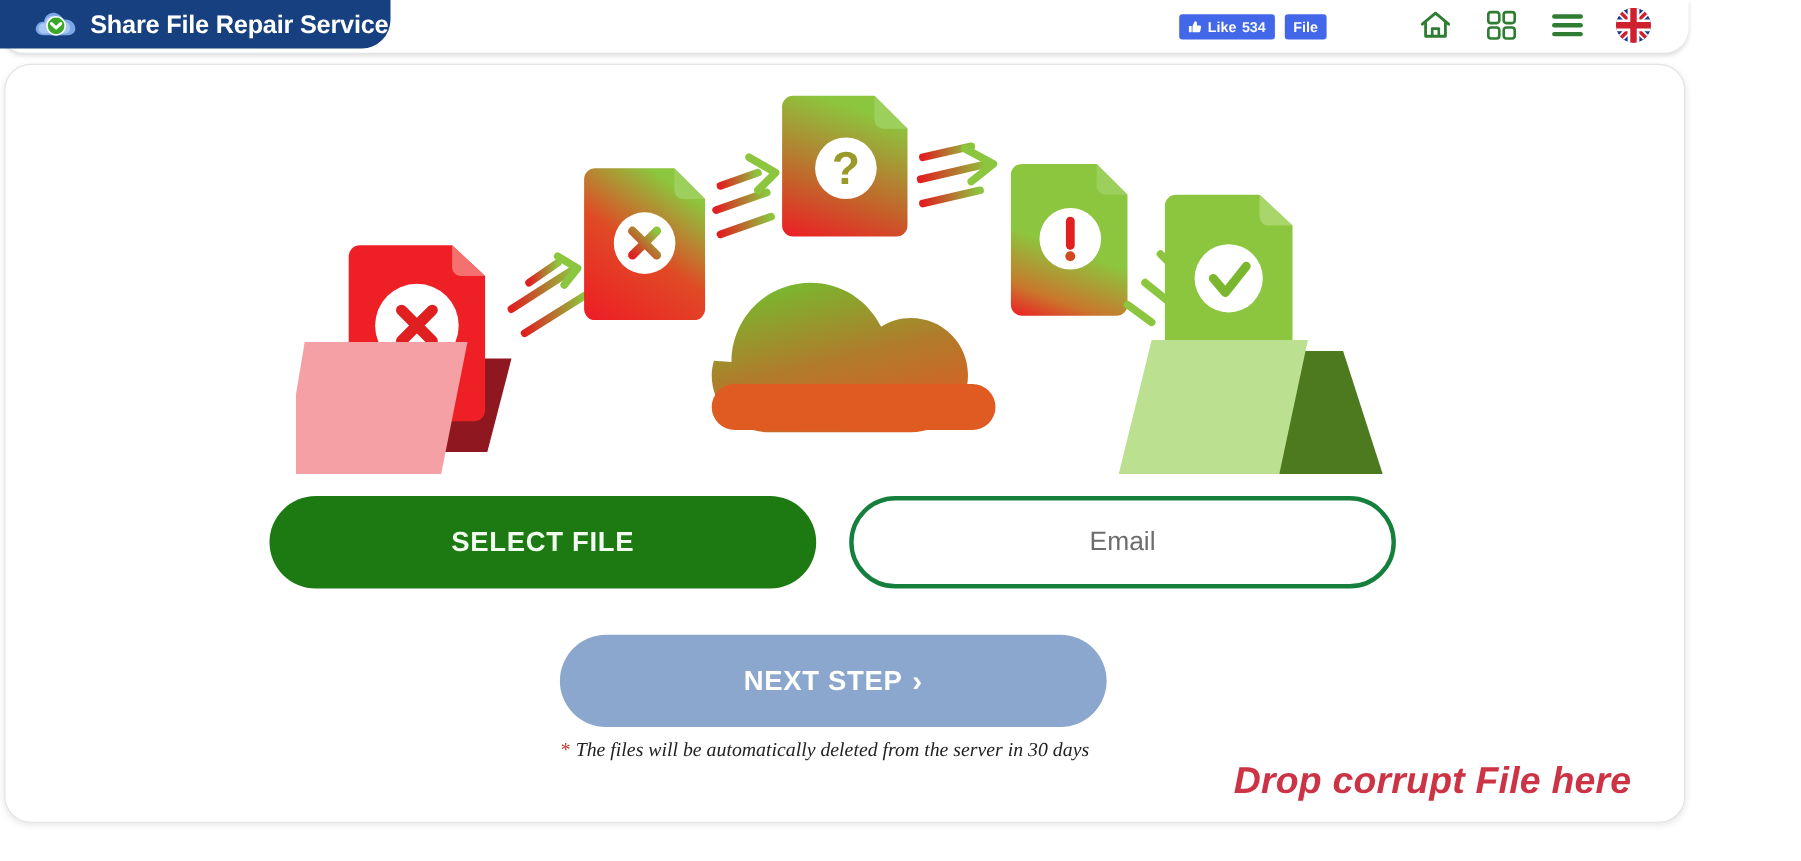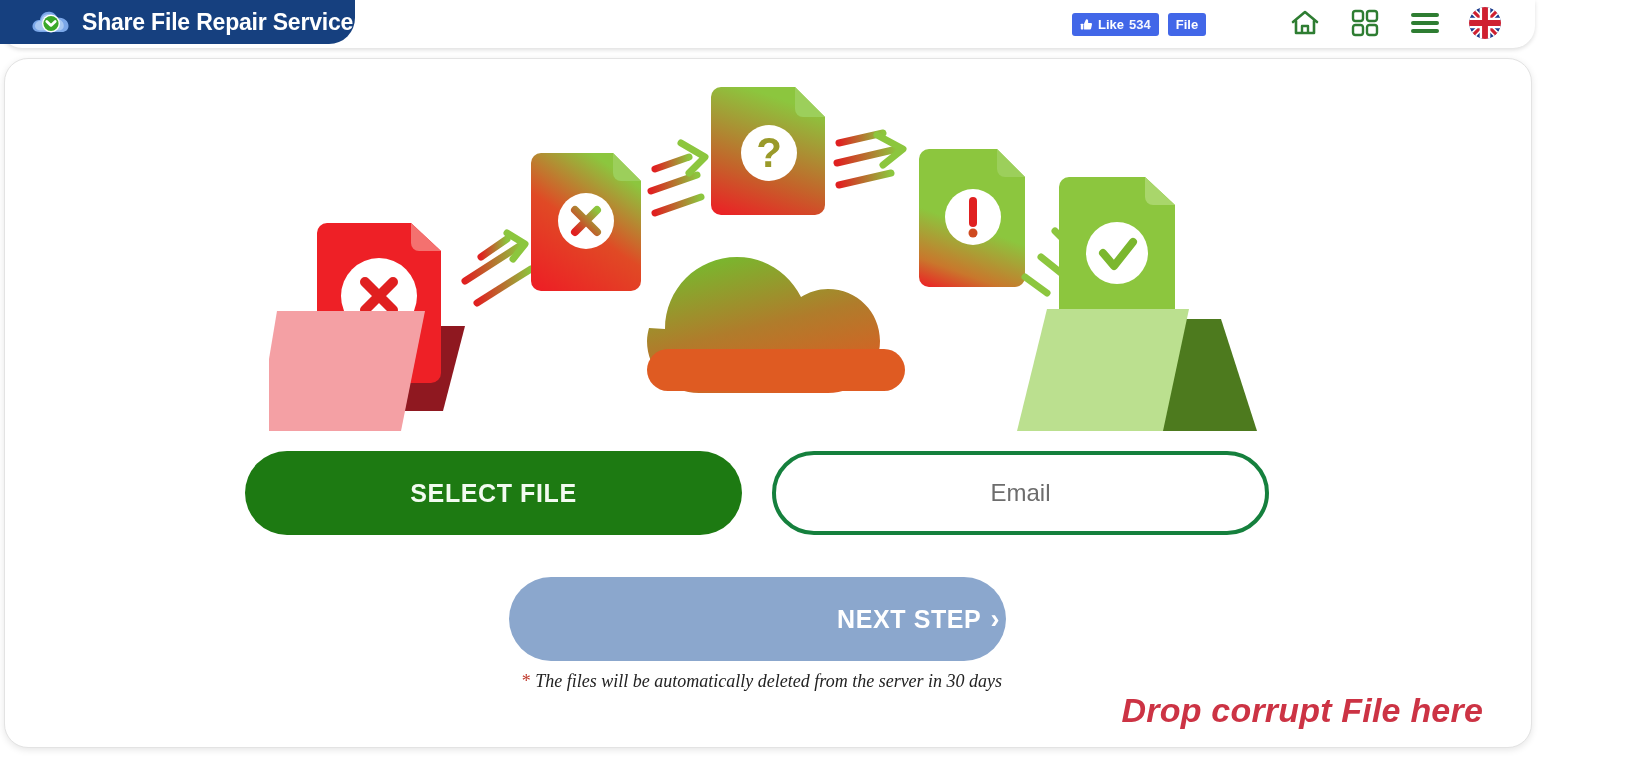--- a/index.html
+++ b/index.html
@@ -168,31 +168,31 @@
     height: 84px;
     background: #8ba7cd;
     border-radius: 42px;
     border: none;
     color: #ffffff;
     font-size: 25px;
     font-weight: bold;
     letter-spacing: 0.6px;
     display: flex;
     align-items: center;
-    justify-content: flex-end;
+    justify-content: center;
     gap: 9px;
     cursor: pointer;
     font-family: "Liberation Sans", sans-serif;
   }
   .chev { font-size: 27px; font-weight: bold; line-height: 1; }
 
   .note {
     position: absolute;
     top: 612px;
-    left: 12px;
+    left: 0;
     width: 1490px;
     text-align: center;
     font-size: 18px;
     font-style: italic;
     color: #222222;
     font-family: "Liberation Serif", serif;
   }
   .note .star { color: #c0392b; font-style: normal; }
 
   .drop-hint {

